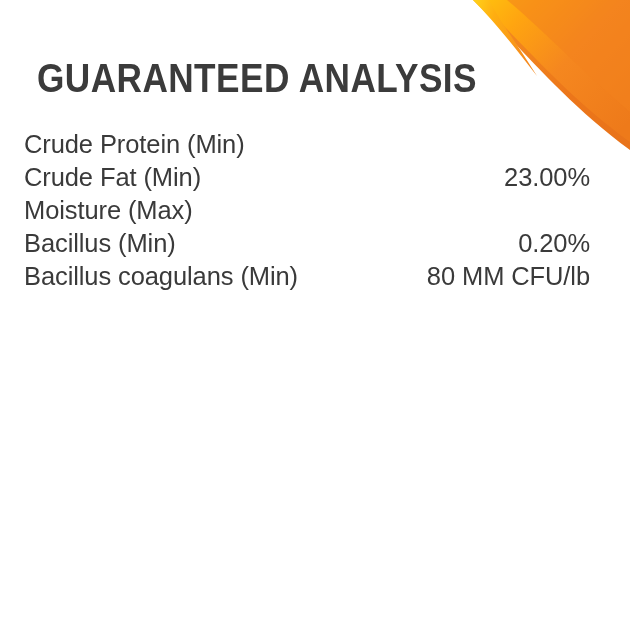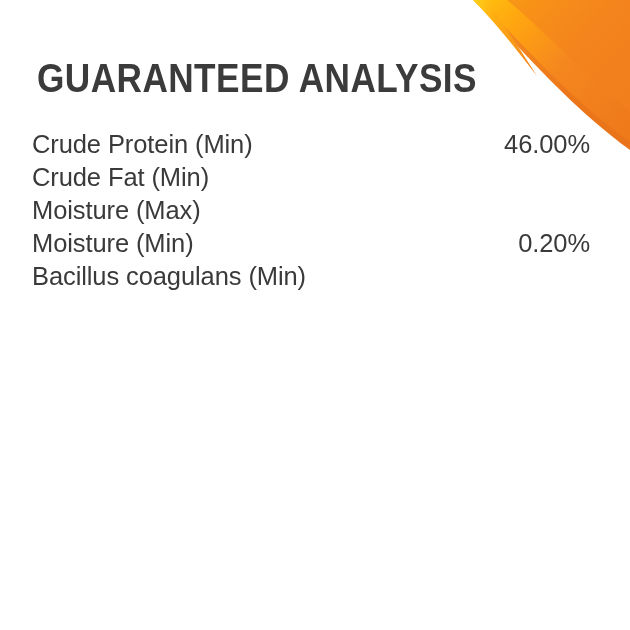--- a/index.html
+++ b/index.html
@@ -40,21 +40,21 @@
     letter-spacing: 0.5px;
     color: #3b3b3b;
     transform: scaleX(0.88);
     transform-origin: left center;
     white-space: nowrap;
   }
 
   
   #analysis-table {
     position: absolute;
-    left: 32px;
+    left: 24px;
     right: 40px;
     top: 128px;
   }
   .analysis-row {
     display: flex;
     justify-content: space-between;
     align-items: baseline;
     font-size: 25.5px;
     line-height: 33px;
     color: #3a3a3a;
@@ -103,37 +103,38 @@
 
     <path d="M 52 0 C 88 30, 130 74, 175 112 L 175 0 Z" fill="#F3821D" opacity="0.55"></path>
   </svg>
 
   <div id="title">GUARANTEED ANALYSIS</div>
 
   <div id="analysis-table">
 
     <div class="analysis-row">
       <span class="nutrient-name">Crude Protein (Min)</span>
-      <span class="nutrient-value">46.00%</span>
     </div>
 
     <div class="analysis-row">
       <span class="nutrient-name">Crude Fat (Min)</span>
+      <span class="nutrient-value">23.00%</span>
     </div>
 
     <div class="analysis-row">
     </div>
 
     <div class="analysis-row">
       <span class="nutrient-name">Moisture (Max)</span>
     </div>
 
     <div class="analysis-row">
-      <span class="nutrient-name">Moisture (Min)</span>
+      <span class="nutrient-name">Bacillus (Min)</span>
       <span class="nutrient-value">0.20%</span>
     </div>
 
     <div class="analysis-row">
       <span class="nutrient-name">Bacillus coagulans (Min)</span>
+      <span class="nutrient-value">80 MM CFU/lb</span>
     </div>
 
   </div>
 </div>
 
 </body></html>

